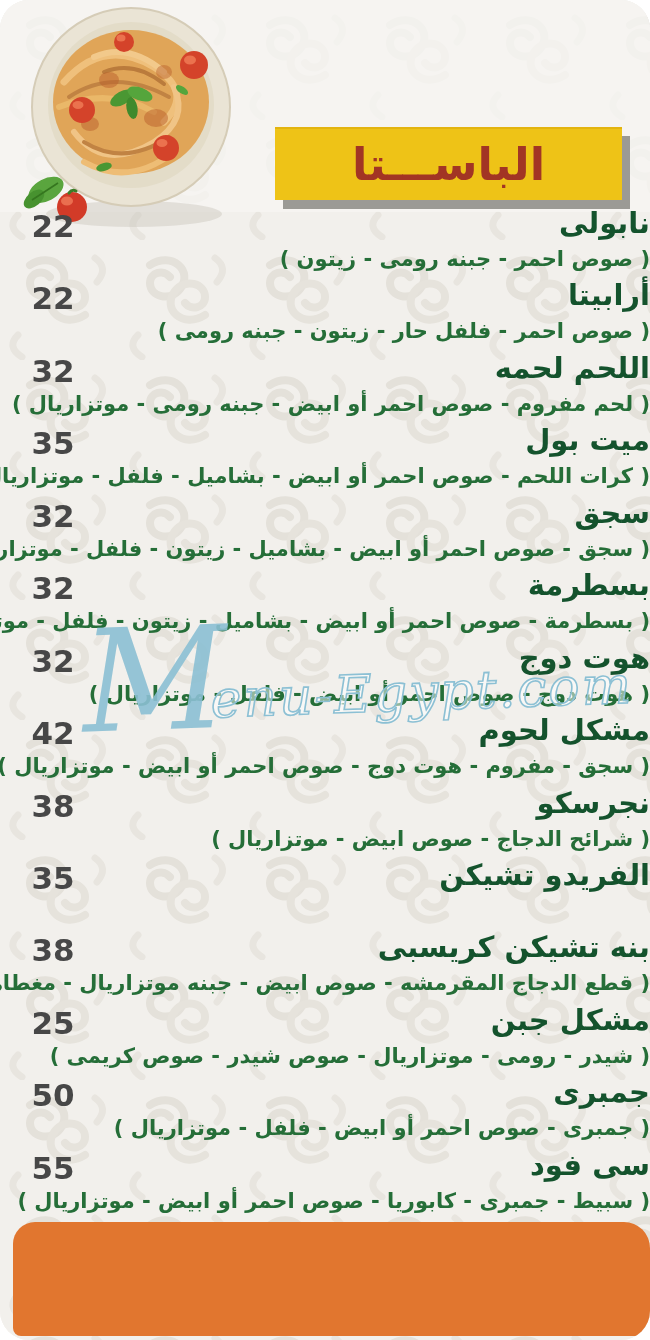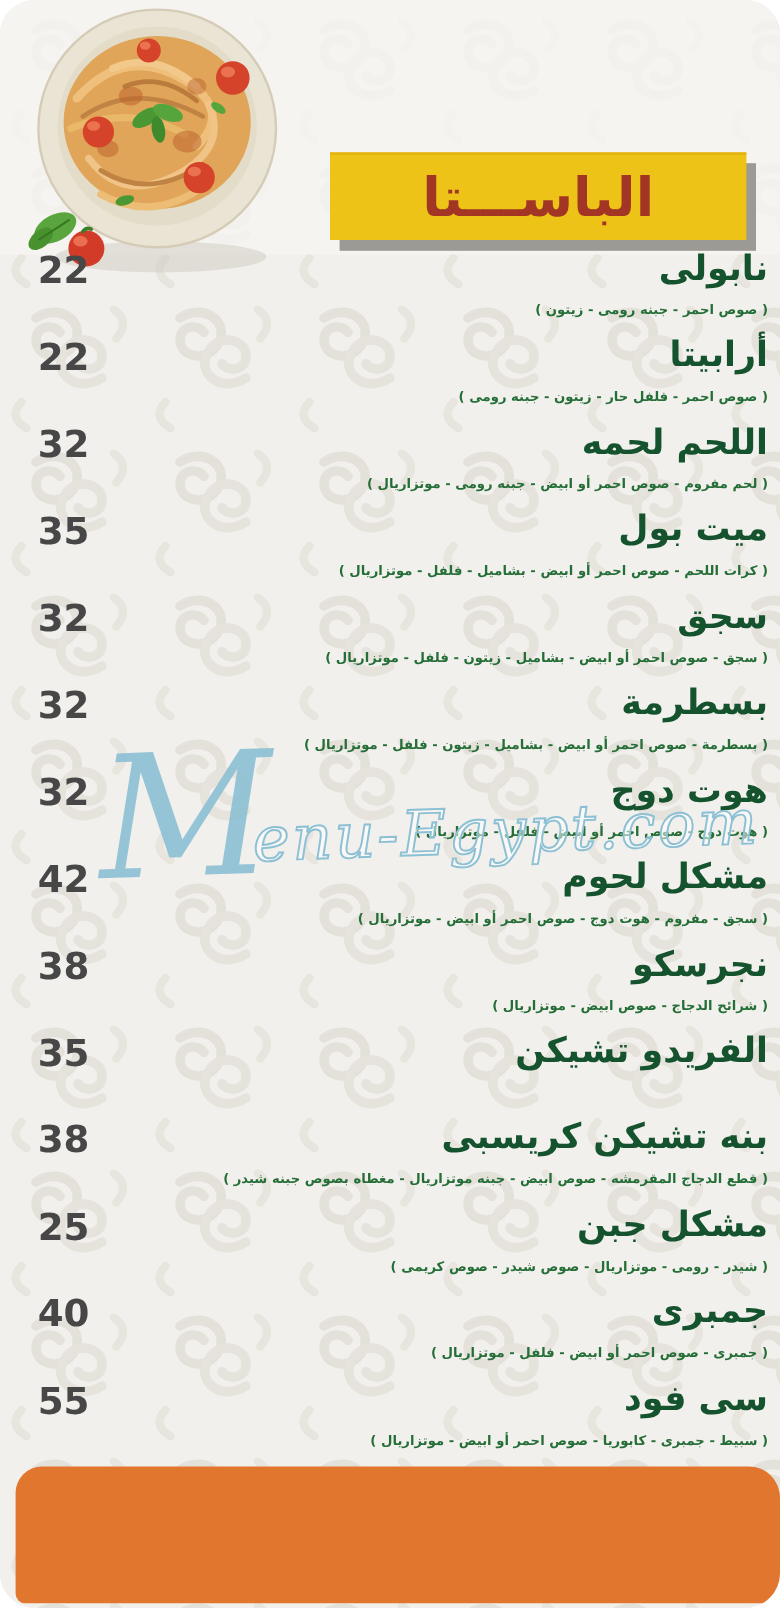--- a/index.html
+++ b/index.html
@@ -29,27 +29,27 @@
     position: absolute; inset: 0; background: #eec317;
     display: flex; align-items: center; justify-content: center;
     border-top: 2px solid #e3b40f;
   }
   .banner-title {
     color: #a23524; font-size: 45px; font-weight: bold; line-height: 1;
     letter-spacing: 1px; direction: rtl;
   }
 
   .menu-list { position: absolute; left: 0; right: 0; top: 206px; z-index: 2; }
-  .menu-item { position: relative; height: 72.45px; padding-right: 10px; direction: rtl; }
+  .menu-item { position: relative; height: 72.45px; padding-right: 0; direction: rtl; }
   .item-name {
     color: #14532d; font-size: 29px; font-weight: bold; line-height: 34px;
     text-align: right; white-space: nowrap;
   }
   .item-ingredients {
-    color: #256e38; font-size: 11px; font-weight: bold; line-height: 20px;
+    color: #256e38; font-size: 21px; font-weight: bold; line-height: 20px;
     text-align: right; margin-top: 9px; padding-left: 10px; white-space: nowrap;
   }
   .item-price {
     position: absolute; left: 26px; top: 5px; width: 54px;
     direction: ltr; text-align: center;
     color: #474747; font-size: 31px; font-weight: bold; line-height: 1;
   }
 
   .watermark-svg {
     position: absolute; left: 88px; top: 592px; width: 440px; height: 175px;
@@ -207,21 +207,21 @@
       <div class="item-ingredients">( قطع الدجاج المقرمشه - صوص ابيض - جبنه موتزاريال - مغطاه بصوص جبنه شيدر )</div>
     </div>
 
     <div class="menu-item">
       <div class="item-price">25</div>
       <div class="item-name">مشكل جبن</div>
       <div class="item-ingredients">( شيدر - رومى - موتزاريال - صوص شيدر - صوص كريمى )</div>
     </div>
 
     <div class="menu-item">
-      <div class="item-price">40</div>
+      <div class="item-price">50</div>
       <div class="item-name">جمبرى</div>
       <div class="item-ingredients">( جمبرى - صوص احمر أو ابيض - فلفل - موتزاريال )</div>
     </div>
 
     <div class="menu-item">
       <div class="item-price">55</div>
       <div class="item-name">سى فود</div>
       <div class="item-ingredients">( سبيط - جمبرى - كابوريا - صوص احمر أو ابيض - موتزاريال )</div>
     </div>
 

